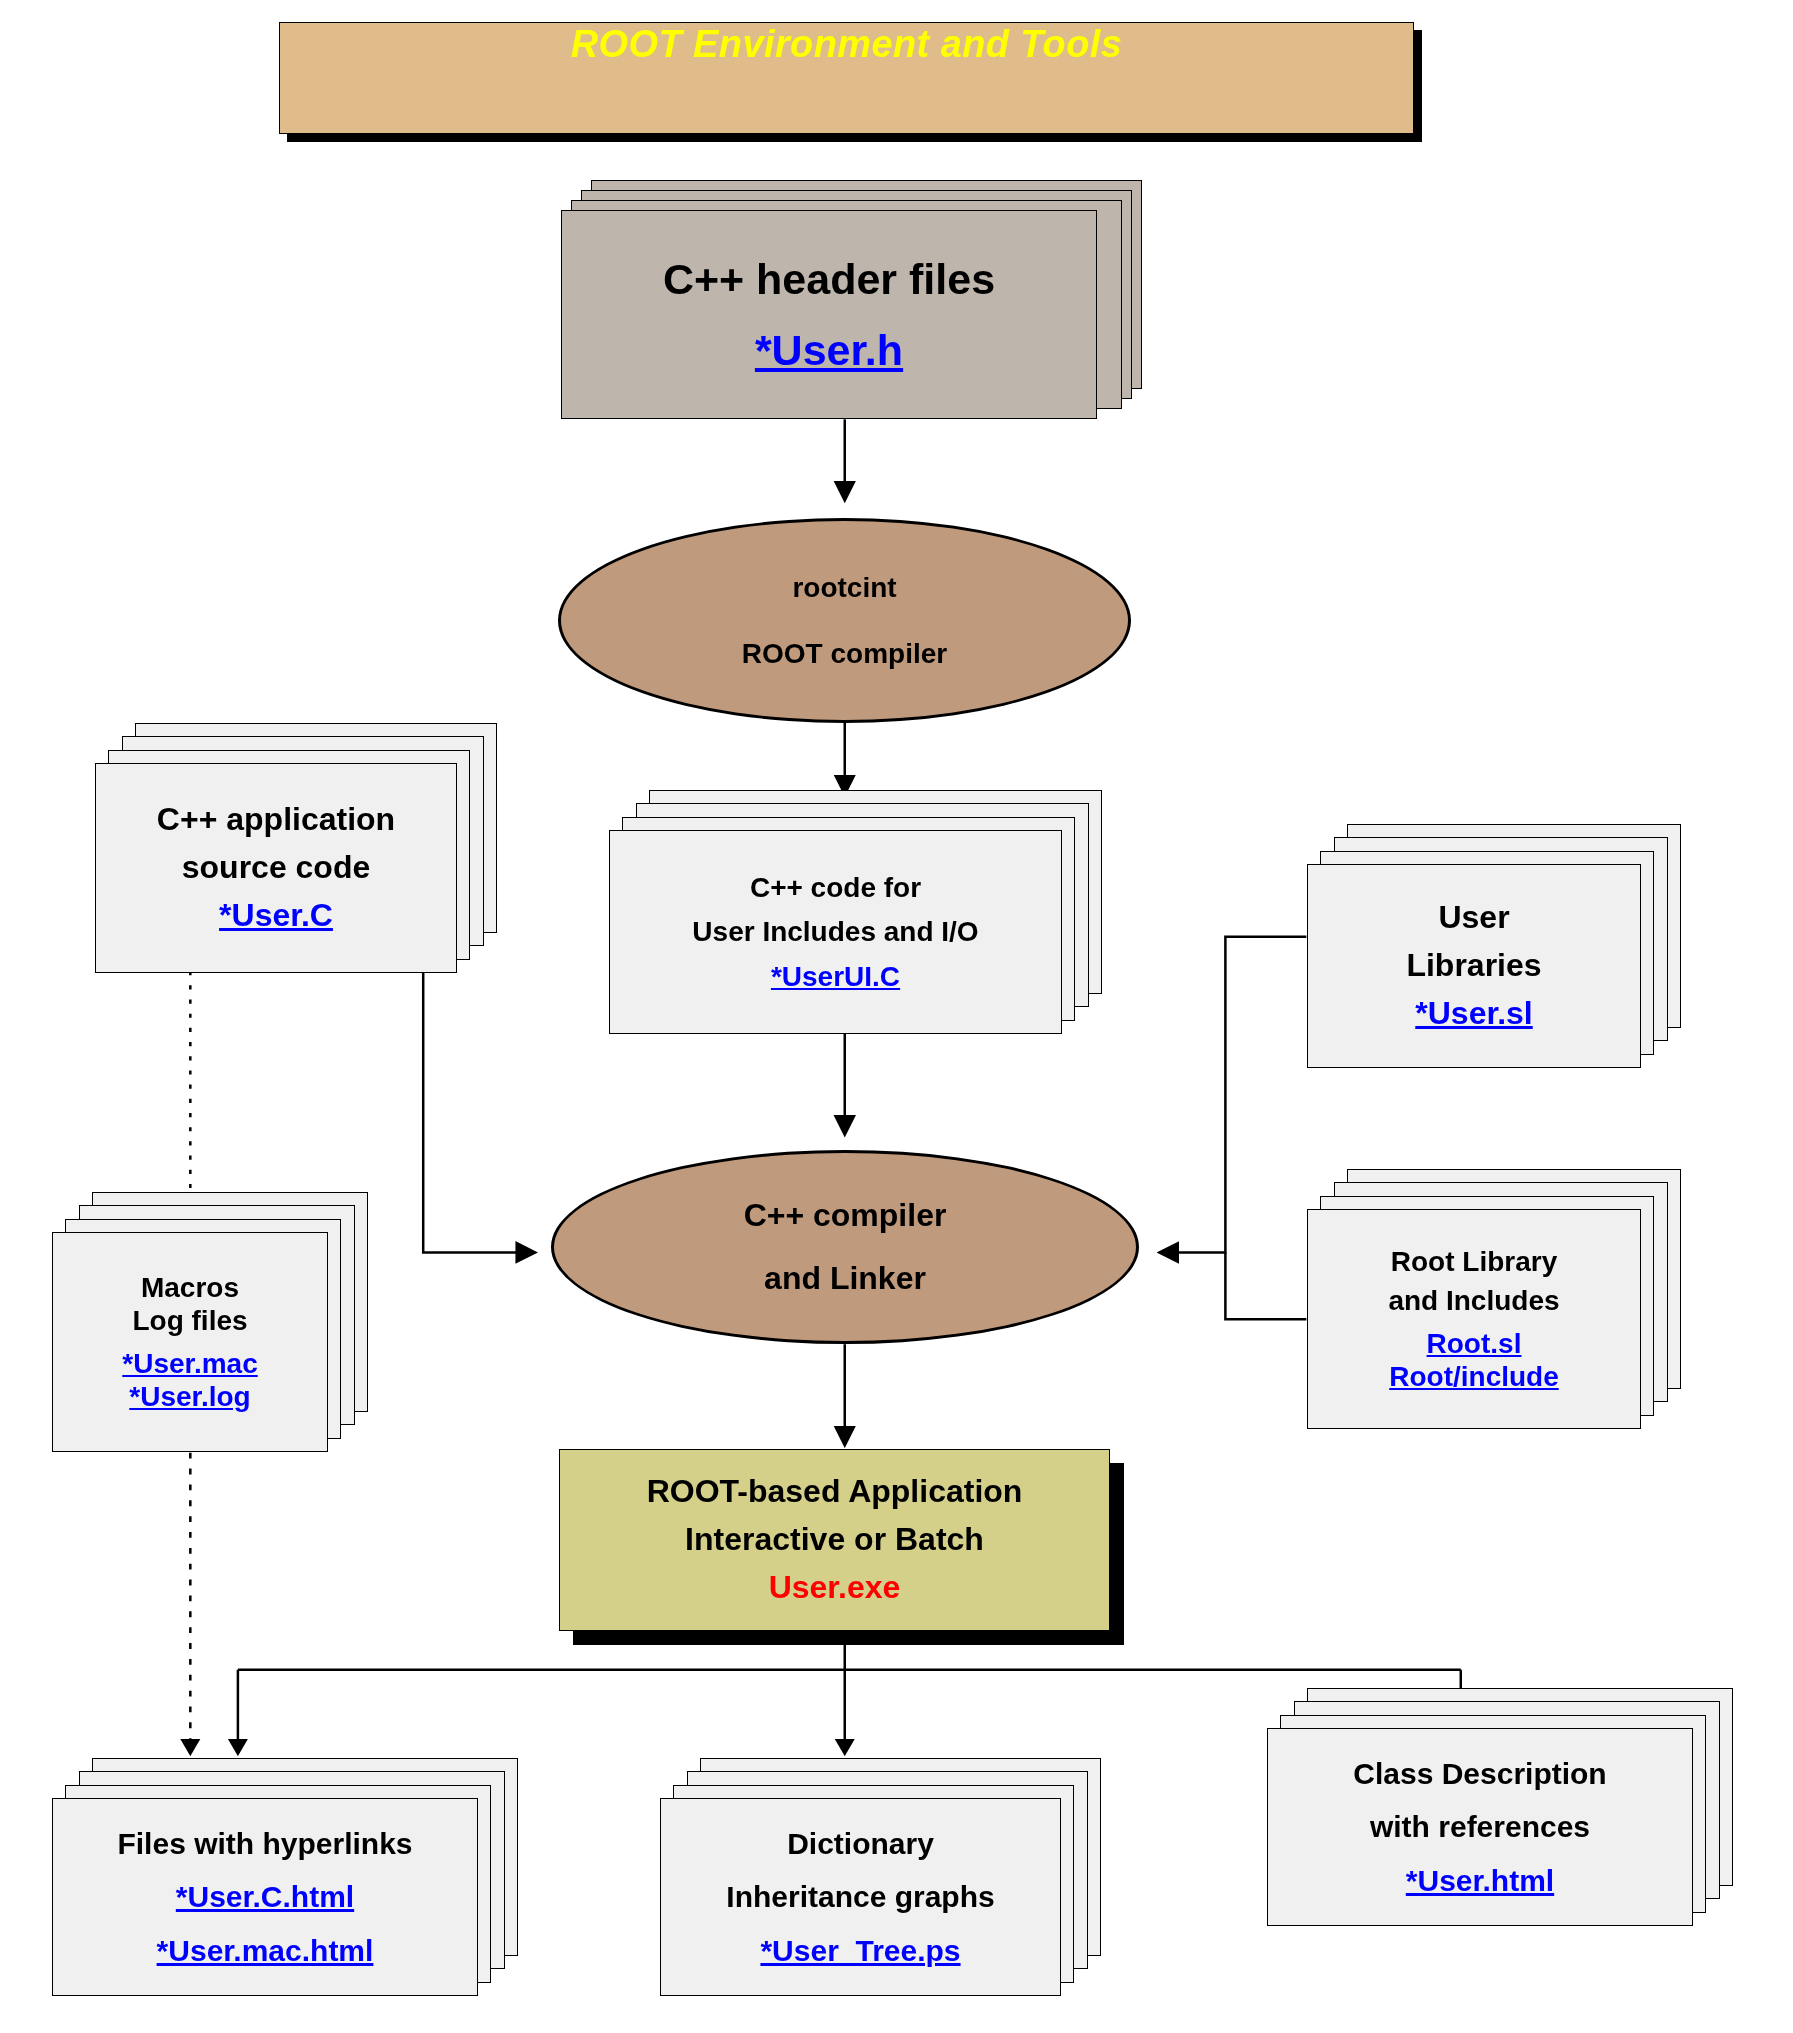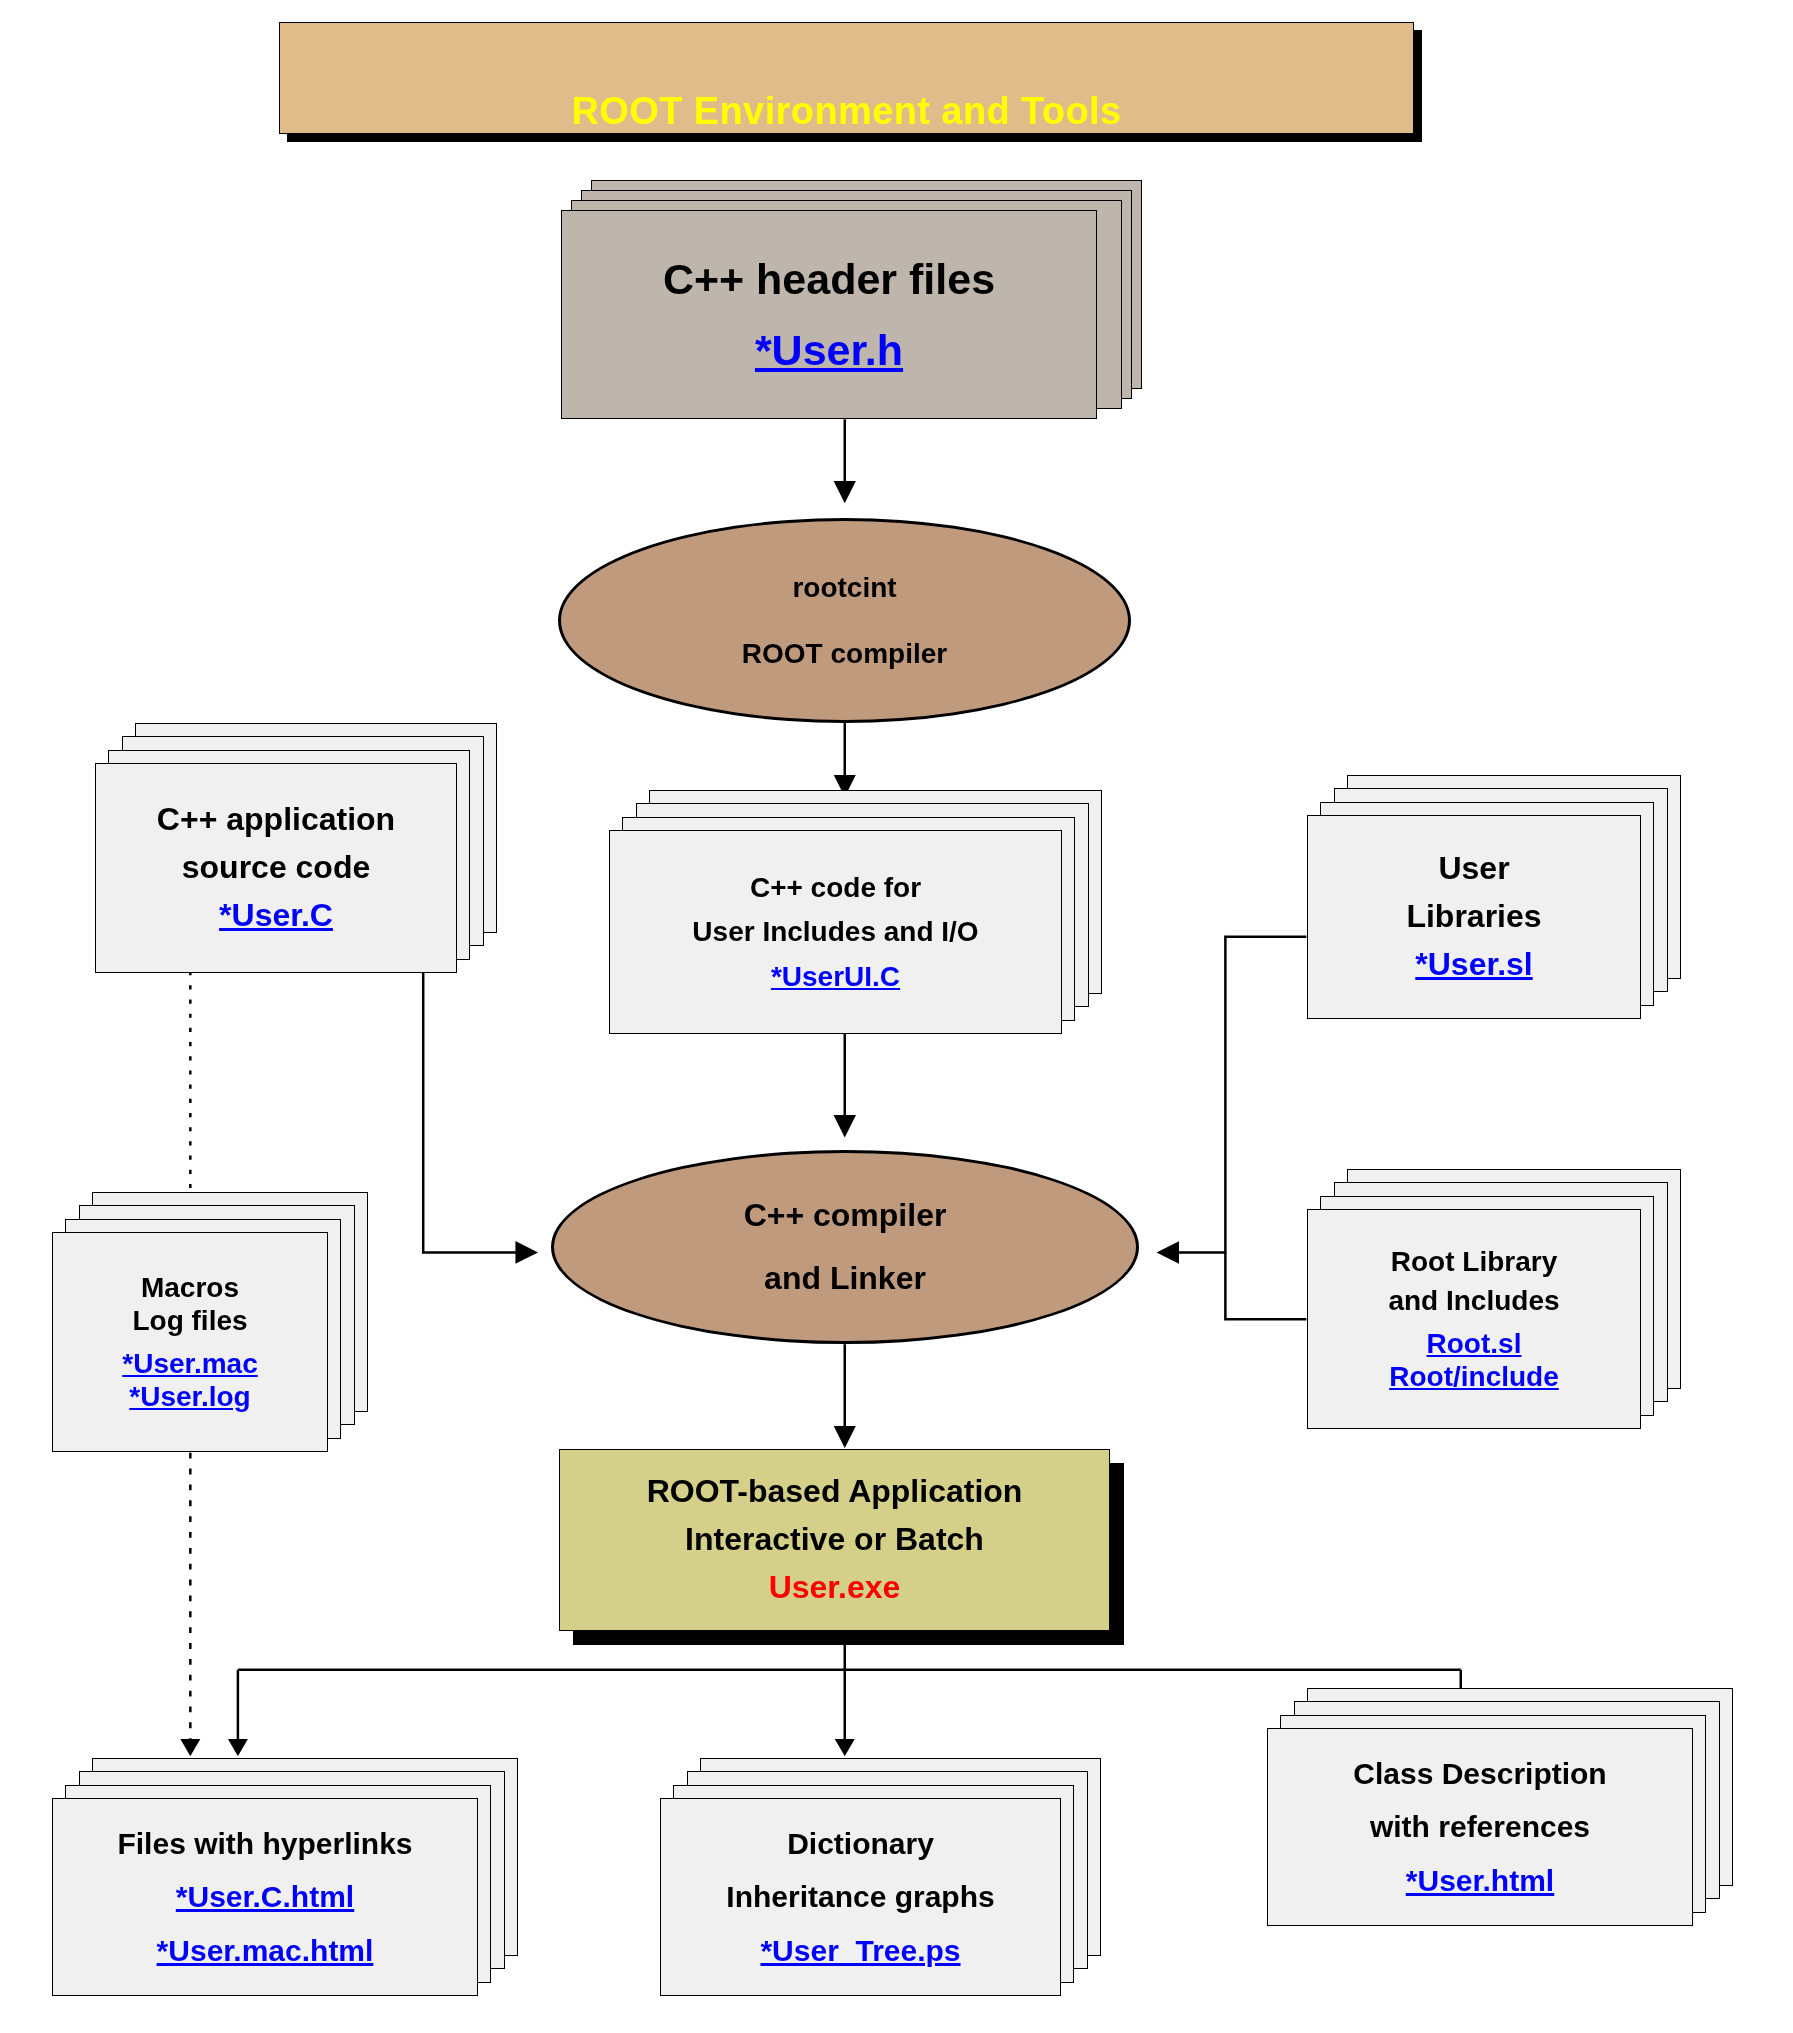--- a/index.html
+++ b/index.html
@@ -77,24 +77,25 @@
   #title-shadow {
     position: absolute;
     background: #000;
     z-index: 2;
   }
   #title-banner {
     position: absolute;
     background: #E0BC8A;
     border: 1.7px solid #000;
     display: flex;
-    align-items: flex-end;
-    justify-content: center;
-    z-index: 3;
-    box-sizing: border-box;
+    align-items: flex-start;
+    justify-content: center;
+    z-index: 3;
+    box-sizing: border-box;
+    font-style: italic;
   }
   #title-banner .tt {
     color: #FFFF00;
     font-weight: bold;
     font-size: 38px;
     letter-spacing: 0.4px;
     white-space: nowrap;
   }
 
   
@@ -205,21 +206,21 @@
     <div class="sheet" style="left:40px; top:0;  width:453px; height:204px;"></div>
     <div class="sheet" style="left:27px; top:13.4px; width:453px; height:204px;"></div>
     <div class="sheet" style="left:13.4px; top:27px; width:453px; height:204px;"></div>
     <div class="front" style="left:0; top:40px; width:453px; height:204px;">
       <div class="line1" style="font-size:28px;">C++ code for</div>
       <div class="line2" style="font-size:28px; margin-top:11.7px;">User Includes and I/O</div>
       <div class="blue" style="font-size:28px; margin-top:11.7px;">*UserUI.C</div>
     </div>
   </div>
 
-  <div class="stack" style="left:1307px; top:775px; width:376px; height:244px;">
+  <div class="stack" style="left:1307px; top:824px; width:376px; height:244px;">
     <div class="sheet" style="left:40px; top:0;  width:334px; height:204px;"></div>
     <div class="sheet" style="left:27px; top:13.4px; width:334px; height:204px;"></div>
     <div class="sheet" style="left:13.4px; top:27px; width:334px; height:204px;"></div>
     <div class="front" style="left:0; top:40px; width:334px; height:204px;">
       <div class="line1" style="font-size:32px;">User</div>
       <div class="line2" style="font-size:32px; margin-top:10px;">Libraries</div>
       <div class="blue" style="font-size:32px; margin-top:10px;">*User.sl</div>
     </div>
   </div>
 

